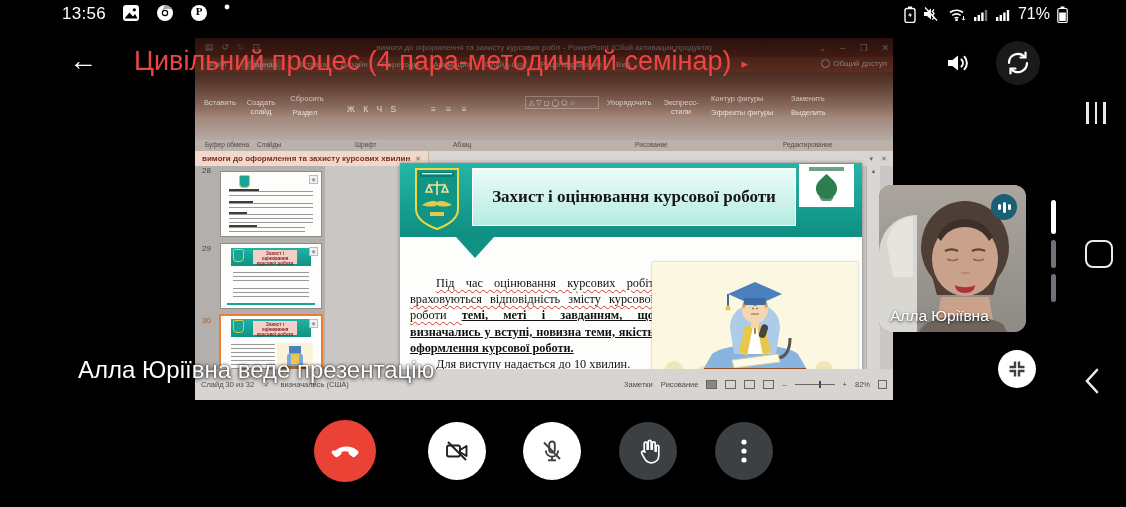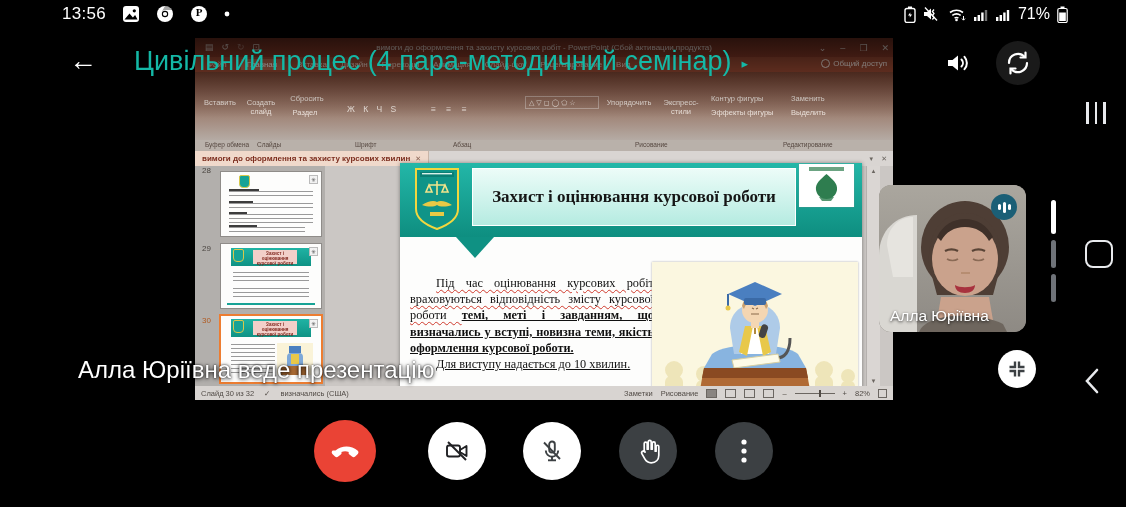--- a/index.html
+++ b/index.html
@@ -2,21 +2,21 @@
 <html><head>
 <meta charset="utf-8">
 <style>
   html,body{margin:0;padding:0;background:#000;}
   .screen{position:relative;width:1126px;height:507px;background:#000;overflow:hidden;
           font-family:"Liberation Sans",sans-serif;-webkit-font-smoothing:antialiased;}
   .abs{position:absolute;}
 
   
   .statusbar{position:absolute;top:0;left:0;right:0;height:30px;color:#fff;}
-  .sb-left{position:absolute;left:62px;top:4px;display:flex;align-items:center;gap:16px;}
+  .sb-left{position:absolute;left:62px;top:4px;display:flex;gap:16px;}
   .sb-time{font-size:17px;letter-spacing:.3px;}
   .sb-right{position:absolute;right:58px;top:5px;display:flex;align-items:center;gap:7px;}
   .sb-pct{font-size:16px;}
 
   
   .share{position:absolute;left:195px;top:38px;width:698px;height:362px;background:#cbc7c4;overflow:hidden;z-index:1;}
   .ppt-titlebar{position:absolute;left:0;top:0;right:0;height:19px;background:#8a3a28;color:#f3ded6;
                 display:flex;align-items:center;font-size:8px;}
   .qat{display:flex;gap:8px;margin-left:10px;align-items:center;}
   .qat span{color:#f3ded6;font-size:9px;line-height:9px;}
@@ -67,36 +67,36 @@
                    font-size:12.3px;color:#111;text-align:justify;line-height:1.32;}
   .slide-body-text .ind{display:inline-block;width:26px;}
   .sq{text-decoration:underline wavy #cf3a2d 1px;text-underline-offset:2px;}
   .bld{font-weight:bold;text-decoration:underline;}
   .p2{text-decoration:underline;}
   .pic-card{position:absolute;left:252px;top:99px;width:206px;height:160px;background:#fff;box-shadow:0 0 2px #aaa;}
   .vscroll{position:absolute;right:0;top:0;width:13px;bottom:0;background:#dad6d3;border-left:1px solid #b5b1ae;
            display:flex;flex-direction:column;justify-content:space-between;align-items:center;font-size:6px;color:#6b6661;}
   .vscroll span{padding:2px 0;}
 
-  .ppt-status{position:absolute;left:0;bottom:0;right:0;height:14px;background:#d8d4d1;color:#514b46;
+  .ppt-status{position:absolute;left:0;bottom:0;right:0;height:31px;background:#d8d4d1;color:#514b46;
               font-size:7.5px;display:flex;align-items:center;}
   .ppt-status .lft{display:flex;gap:10px;margin-left:6px;align-items:center;}
   .ppt-status .rgt{display:flex;gap:8px;margin-left:auto;margin-right:6px;align-items:center;}
   .vicon{width:9px;height:7px;border:1px solid #6b6661;display:inline-block;}
   .zoom-track{width:40px;height:1px;background:#6b6661;position:relative;display:inline-block;}
   .zoom-thumb{position:absolute;left:24px;top:-3px;width:2px;height:7px;background:#504a45;}
 
   
   .scrim{position:absolute;left:0;top:30px;width:100%;height:88px;z-index:2;pointer-events:none;
          background:linear-gradient(rgba(0,0,0,.78),rgba(0,0,0,0));}
 
   
   .meet{z-index:3;}
   .back-btn{position:absolute;left:66px;top:44px;width:34px;height:34px;color:#fff;font-size:28px;line-height:34px;text-align:center;}
-  .meet-title{position:absolute;left:134px;top:46px;color:#14b8a6;font-size:27px;font-weight:400;white-space:nowrap;display:flex;align-items:center;gap:10px;}
+  .meet-title{position:absolute;left:134px;top:46px;color:#ef4444;font-size:27px;font-weight:400;white-space:nowrap;display:flex;align-items:center;gap:10px;}
   .meet-caret{font-size:13px;margin-top:3px;}
   .hdr-icon{position:absolute;top:41px;width:44px;height:44px;display:flex;align-items:center;justify-content:center;border-radius:50%;}
   .hdr-flip{background:rgba(255,255,255,.10);}
   .caption{position:absolute;left:78px;top:356px;color:#fff;font-size:24px;text-shadow:0 1px 4px rgba(0,0,0,.9),0 0 2px rgba(0,0,0,.8);white-space:nowrap;}
 
   .tile{position:absolute;left:879px;top:185px;width:147px;height:147px;border-radius:12px;overflow:hidden;background:#8e8a84;}
   .tile-name{position:absolute;left:11px;bottom:7px;color:#fff;font-size:15.5px;text-shadow:0 1px 3px rgba(0,0,0,.8);}
   .speak-badge{position:absolute;right:9px;top:9px;width:26px;height:26px;border-radius:50%;background:#1b5f76;
                display:flex;align-items:center;justify-content:center;gap:2px;}
   .speak-badge i{display:block;width:3px;background:#fff;border-radius:2px;}

